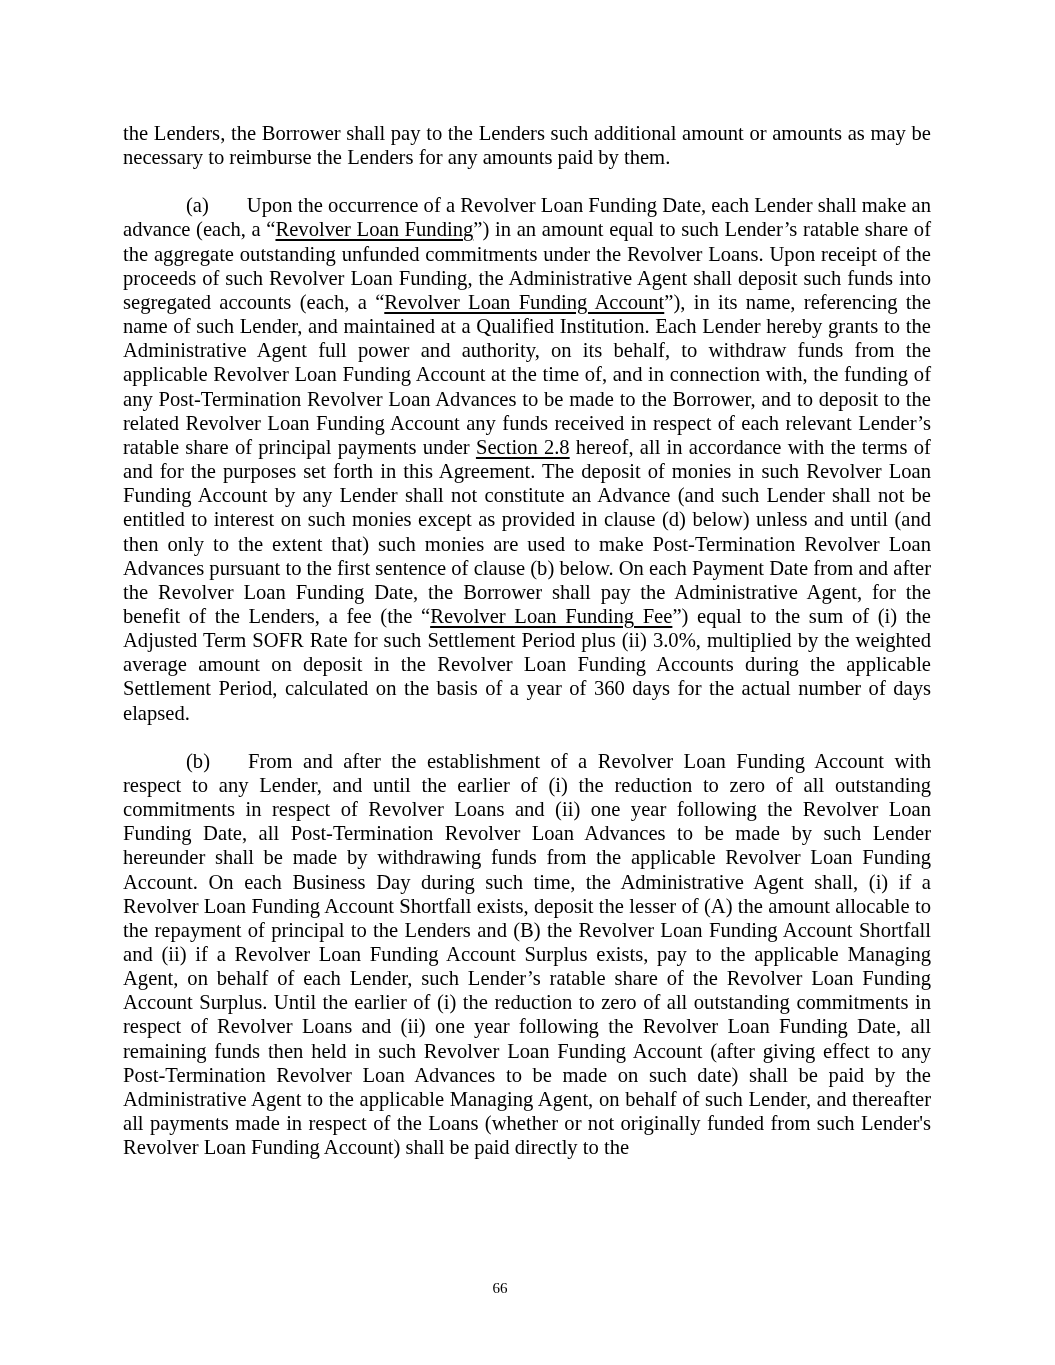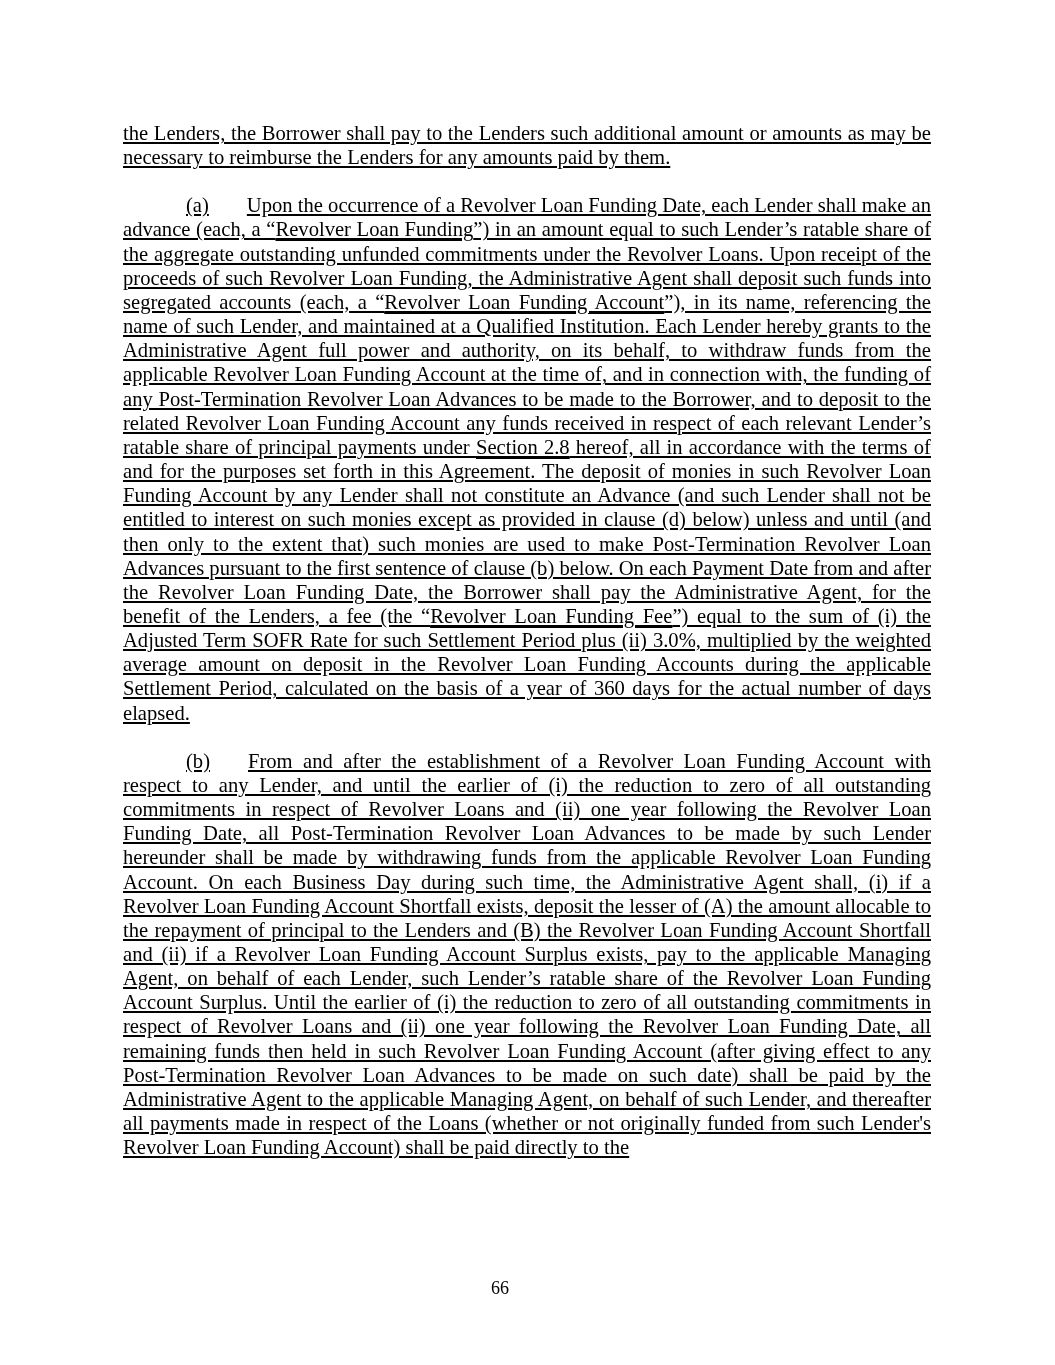--- a/index.html
+++ b/index.html
@@ -18,21 +18,20 @@
   .page {
     position: absolute;
     inset: 0;
     background: #ffffff;
   }
   .body-text {
     position: absolute;
     left: 123px;
     top: 121px;
     width: 808px;
-    text-decoration: underline;
   }
   .para {
     margin: 0 0 24px 0;
     font-size: 20.6px;
     line-height: 24.15px;
     text-align: justify;
     color: #000000;
   }
   .para.indent {
     text-indent: 63px;
@@ -56,21 +55,21 @@
   }
   .b {
     font-weight: bold;
   }
   .footer {
     position: absolute;
     left: 470px;
     top: 1276px;
     width: 60px;
     text-align: center;
-    font-size: 18px;
+    font-size: 15px;
     line-height: 24px;
     color: #000000;
   }
 </style>
 </head>
 <body>
 
 <div class="page">
   <div class="body-text">
     <p class="para"><span>the Lenders, the Borrower shall pay to the Lenders such additional amount or amounts as may be necessary to reimburse the Lenders for any amounts paid by them.</span></p>

